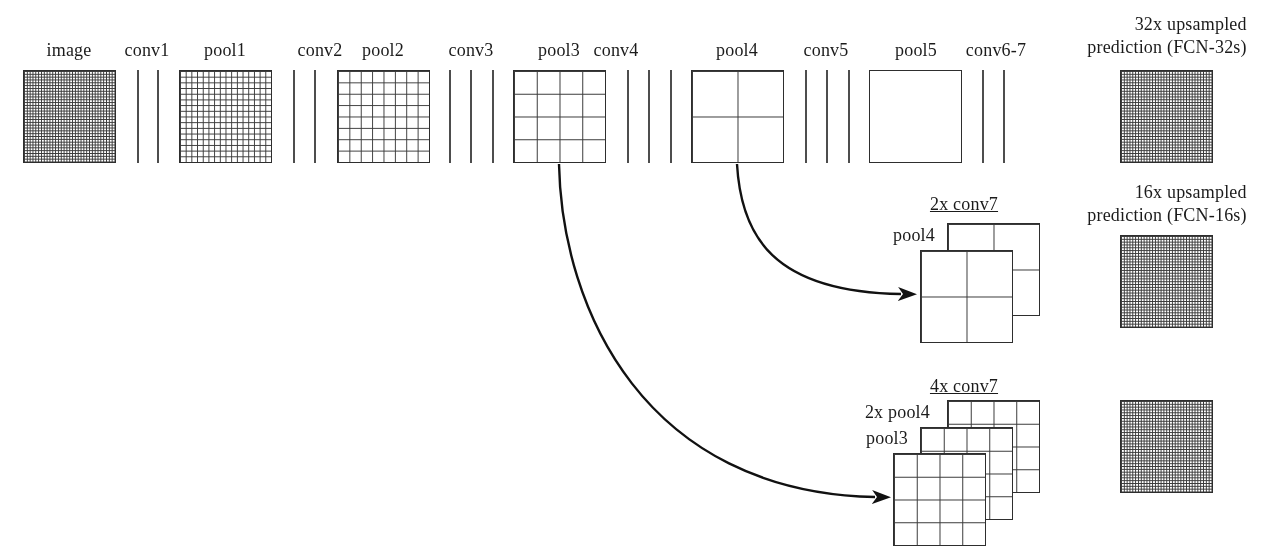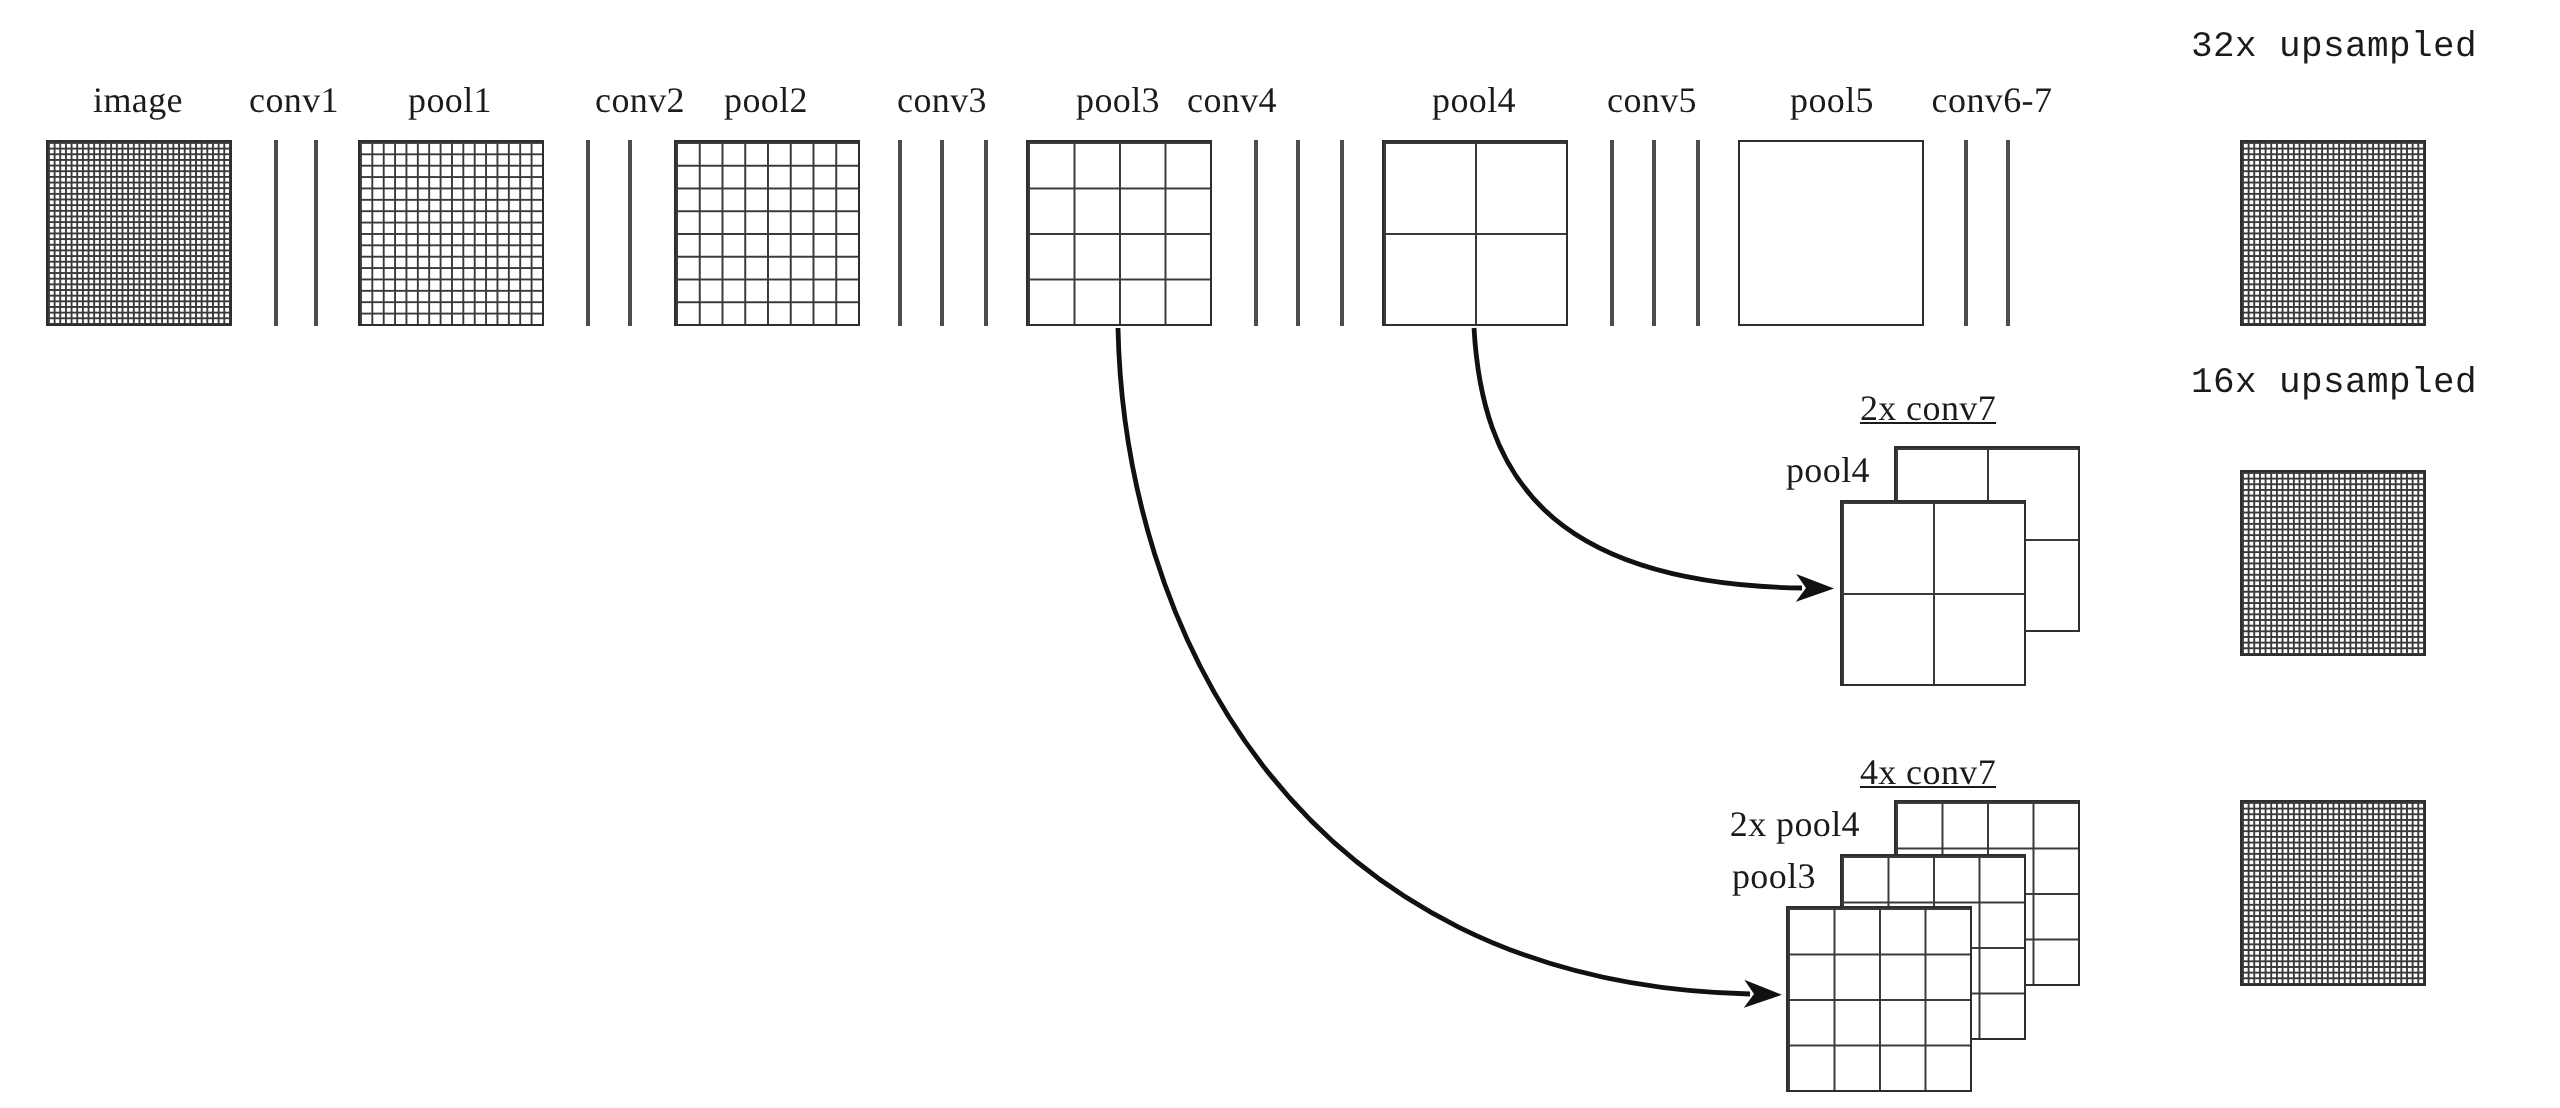--- a/index.html
+++ b/index.html
@@ -47,21 +47,20 @@
   }
 
   
   .plabel {
     position: absolute;
     transform: translateX(-50%);
     text-align: right;
     font-size: 18px; letter-spacing: 0.2px;
     line-height: 23px;
     white-space: nowrap;
-    font-family: Liberation Mono, monospace;
   }
 
   
   .fuselabel {
     position: absolute;
     font-size: 18px; letter-spacing: 0.2px;
     white-space: nowrap;
   }
   .fuselabel.center { transform: translateX(-50%); text-decoration: underline; }
   .fuselabel.right  { transform: translateX(-100%); }
@@ -115,25 +114,27 @@
   <div class="vline" style="left:826px"></div>
   <div class="vline" style="left:848px"></div>
 
   <div class="grid cells-1" style="left:869px; top:70px"></div>
 
   <div class="vline" style="left:982px"></div>
   <div class="vline" style="left:1003px"></div>
 
   <div class="plabel" style="left:1167px; top:13px">
     <div>32x upsampled</div>
+    <div>prediction (FCN-32s)</div>
   </div>
   <div class="grid cells-32" style="left:1120px; top:70px"></div>
 
   <div class="plabel" style="left:1167px; top:181px">
     <div>16x upsampled</div>
+    <div>prediction (FCN-16s)</div>
   </div>
   <div class="grid cells-32" style="left:1120px; top:235px"></div>
 
   <div class="grid cells-32" style="left:1120px; top:400px"></div>
 
   <div class="fuselabel center" style="left:964px; top:194px">2x conv7</div>
   <div class="fuselabel right" style="left:935px; top:225px">pool4</div>
   <div class="grid cells-2" style="left:947px; top:223px; z-index:1"></div>
   <div class="grid cells-2" style="left:920px; top:250px; z-index:2"></div>
 

